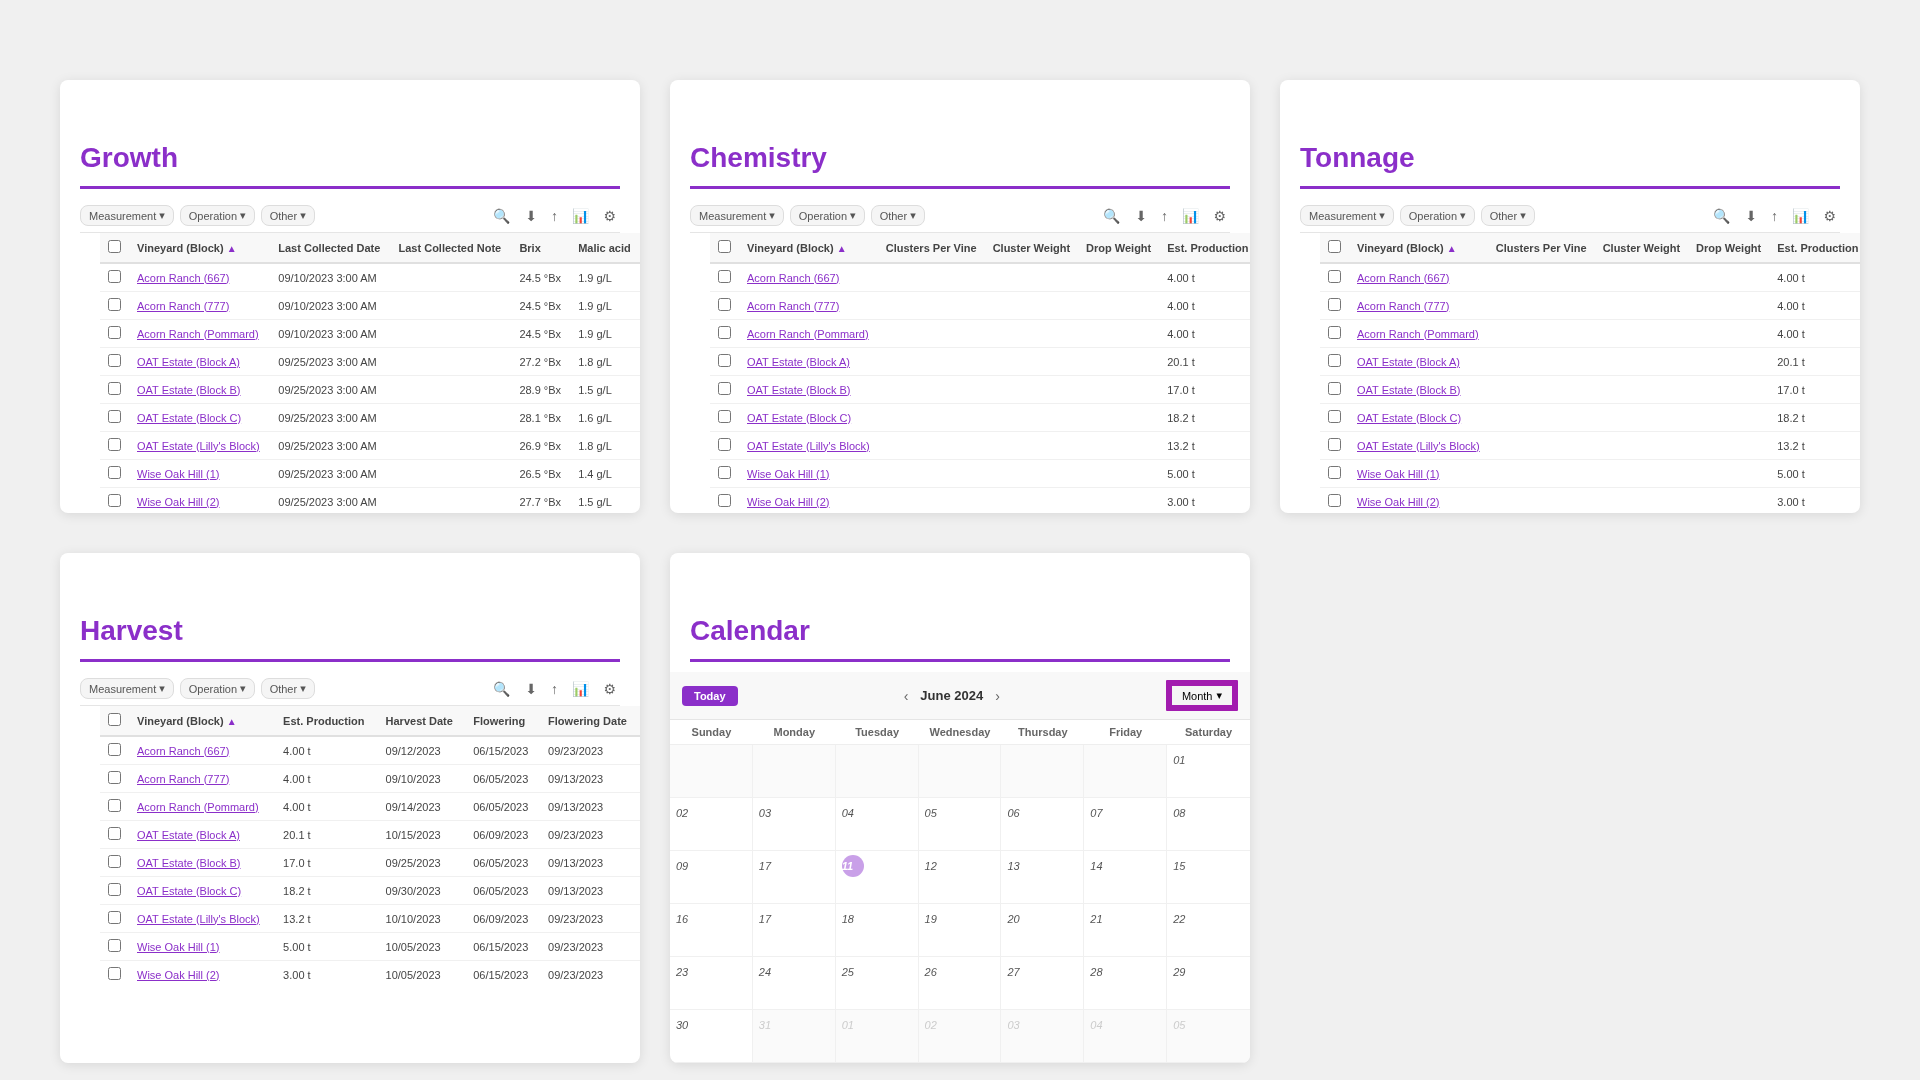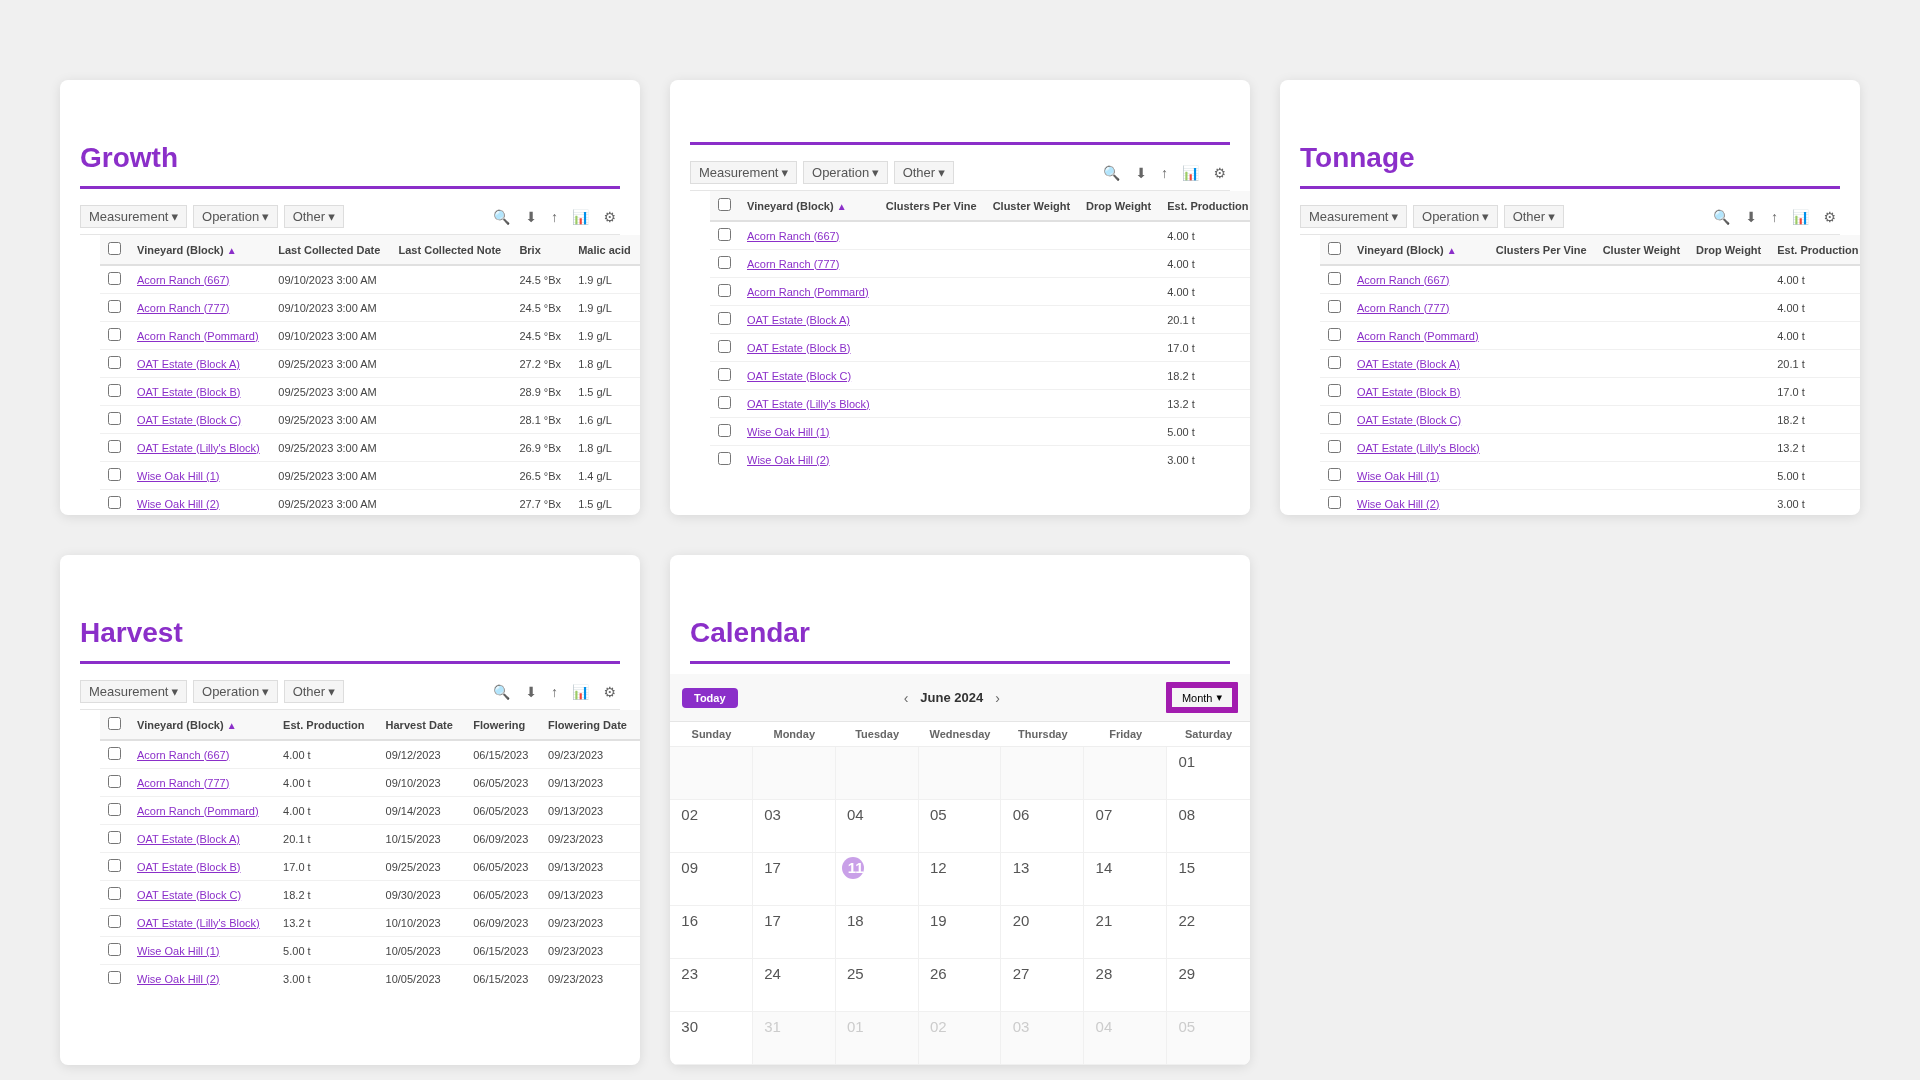--- a/index.html
+++ b/index.html
@@ -51,23 +51,23 @@
       display: flex;
       align-items: center;
       gap: 6px;
       padding: 6px 0;
       border-bottom: 1px solid #e5e5e5;
     }
 
     .toolbar-btn {
       background: #f5f5f5;
       border: 1px solid #ddd;
-      border-radius: 0;
+      border-radius: 8px;
       padding: 3px 8px;
-      font-size: 13px;
+      font-size: 11px;
       cursor: pointer;
       display: flex;
       align-items: center;
       gap: 3px;
       color: #555;
     }
 
     .toolbar-spacer { flex: 1; }
 
     .toolbar-icon-btn {
@@ -218,25 +218,26 @@
     }
 
     .cal-day:last-child { border-right: none; }
 
     .cal-day.other-month { color: #ccc; background: #fafafa; }
 
     .cal-day-num {
       display: inline-block;
       width: 22px;
       height: 22px;
-      text-align: right;
+      text-align: left;
       line-height: 22px;
       border-radius: 50%;
-      font-size: 15px;
+      font-size: 11px;
       font-weight: 500;
+      font-style: italic;
     }
 
     .cal-day.today .cal-day-num {
       background: #c9a0e8;
       color: #fff;
       font-weight: 700;
     }
 
     
     .harvest-panel {
@@ -370,20 +371,21 @@
     <td>27.7 °Bx</td>
     <td>1.5 g/L</td>
   </tr>
           </tbody>
       </table>
     </div>
   </div>
 
   <div class="panel">
     <div class="panel-header">
+      <div class="panel-title">Chemistry</div>
       <div class="panel-title-underline"></div>
       <div class="toolbar">
         <button class="toolbar-btn">
           <span>Measurement</span>
           <span>▾</span>
         </button>
         <button class="toolbar-btn">
           <span>Operation</span>
           <span>▾</span>
         </button>

